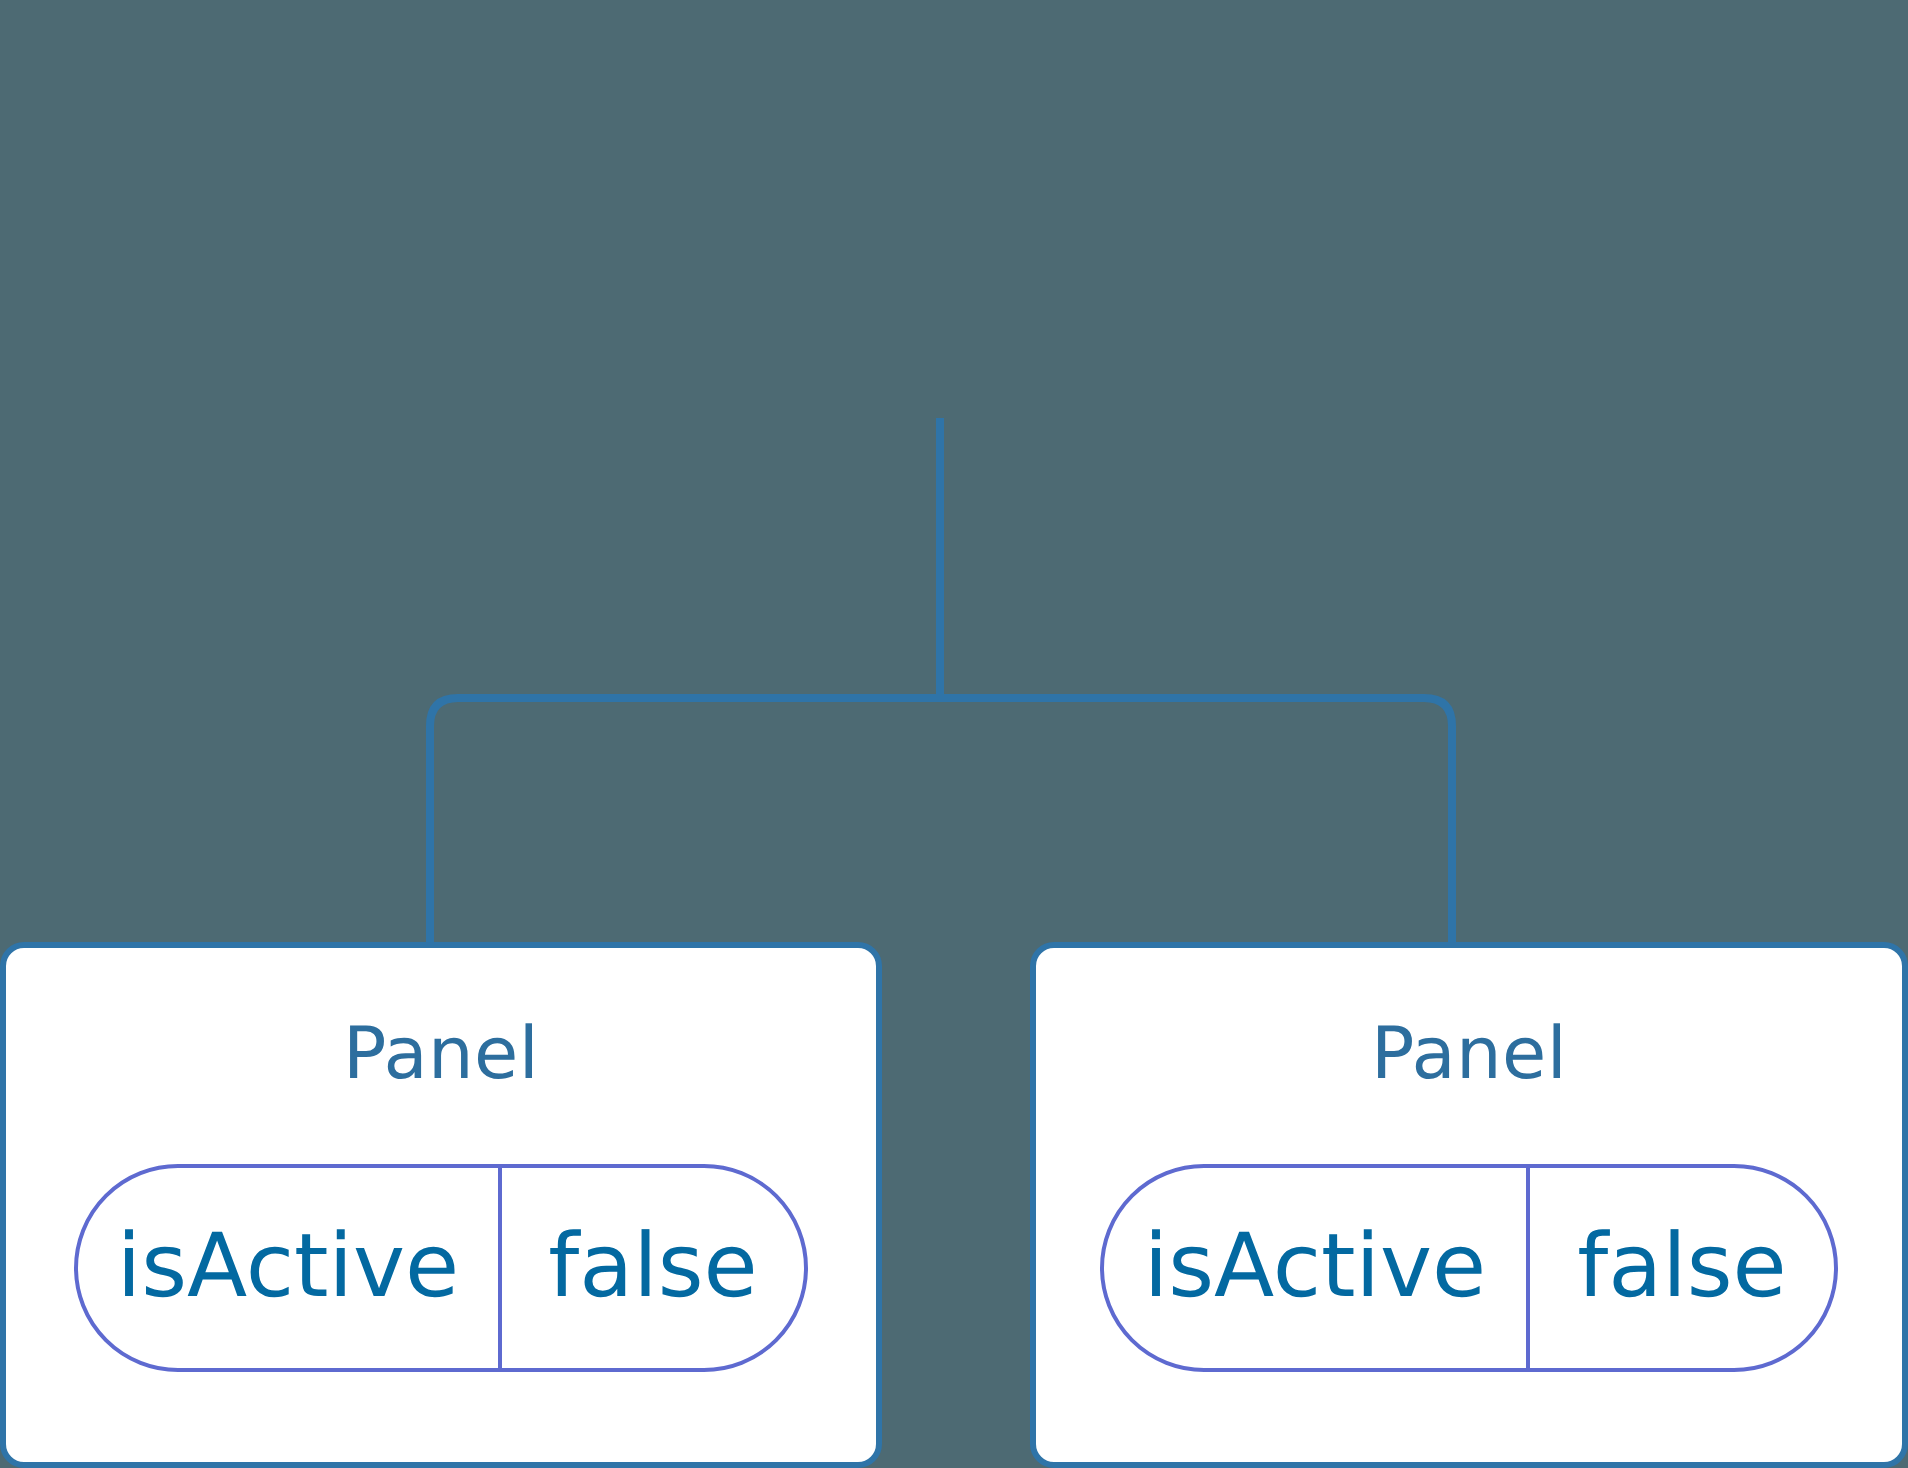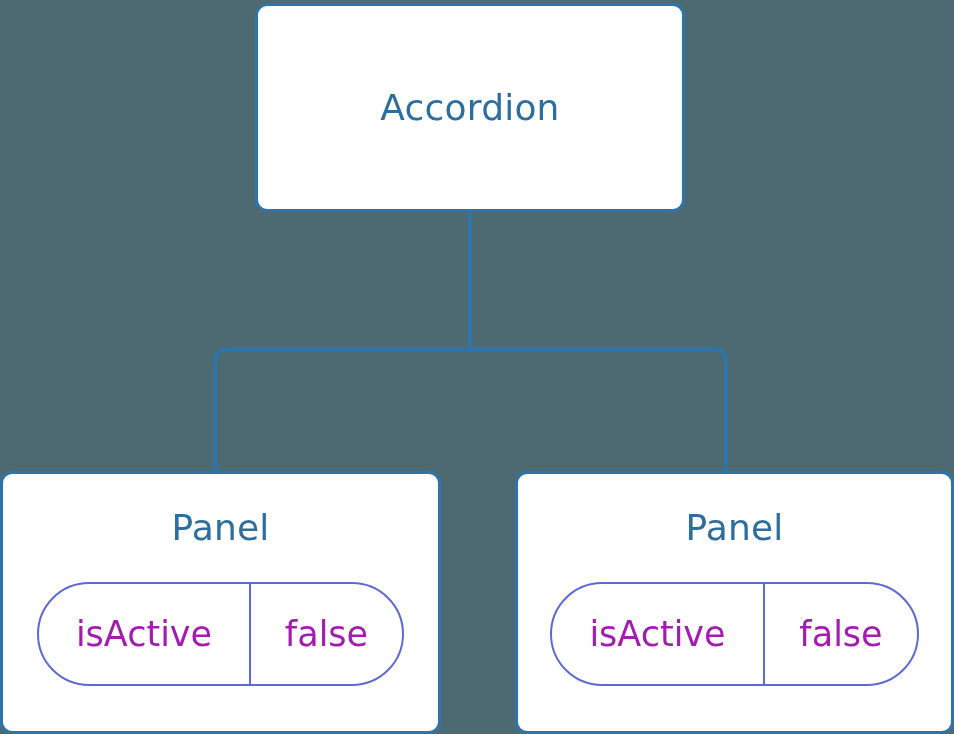--- a/index.html
+++ b/index.html
@@ -89,22 +89,22 @@
     align-items: stretch;
     background: transparent;
   }
   #node-panel-0 .prop-pill { width: 367px; }
   #node-panel-1 .prop-pill { width: 369px; }
 
   .prop-cell {
     display: flex;
     align-items: center;
     justify-content: center;
-    color: #a21caf;
-    font-size: 35px;
+    color: #0369a1;
+    font-size: 44px;
     line-height: 1;
     white-space: nowrap;
     box-sizing: border-box;
   }
   .prop-key {
     flex: 0 0 auto;
     padding: 0 26px;
     border-right: 2px solid #5e6ad0;
   }
   #node-panel-0 .prop-key { width: 212px; }
@@ -120,23 +120,20 @@
 <div id="diagram-root">
 
   <svg id="connector-layer" viewBox="0 0 954 734" width="954" height="734" aria-hidden="true">
 
     <path d="M470,209 L470,349" fill="none" stroke="#2f74a8" stroke-width="4"></path>
 
     <path d="M470,349 L229,349 Q215,349 215,363 L215,474" fill="none" stroke="#2f74a8" stroke-width="4"></path>
     <path d="M470,349 L712,349 Q726,349 726,363 L726,474" fill="none" stroke="#2f74a8" stroke-width="4"></path>
   </svg>
 
-  <div class="node-box" id="node-accordion">
-    <span class="node-title">Accordion</span>
-  </div>
 
   <div class="node-box panel-box" id="node-panel-0">
     <span class="node-title">Panel</span>
     <div class="prop-pill">
       <span class="prop-cell prop-key">isActive</span>
       <span class="prop-cell prop-val">false</span>
     </div>
   </div>
 
   <div class="node-box panel-box" id="node-panel-1">

